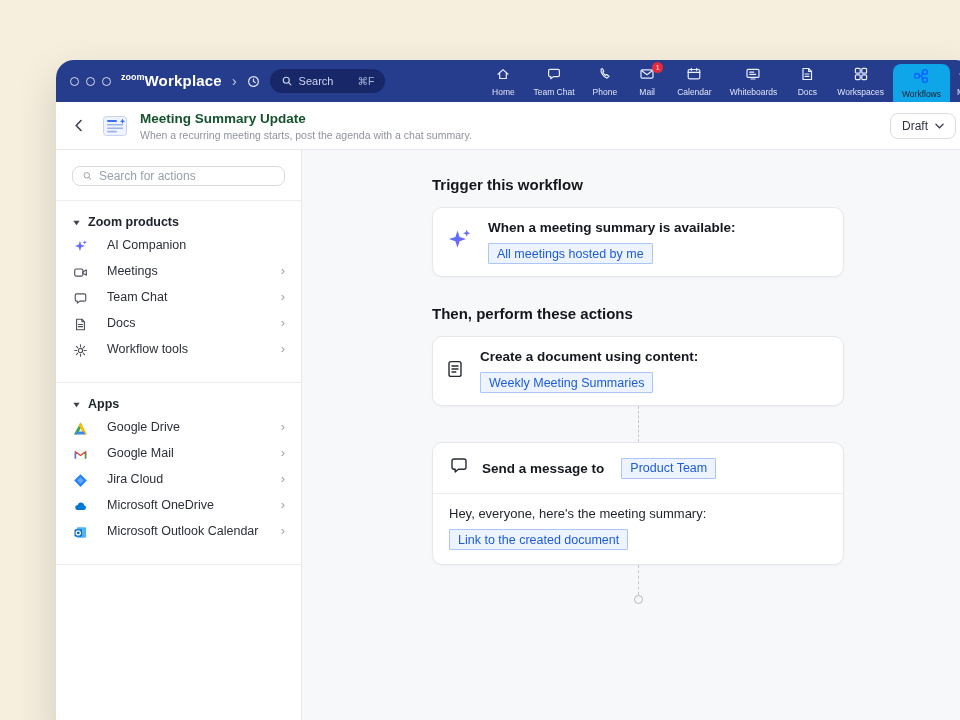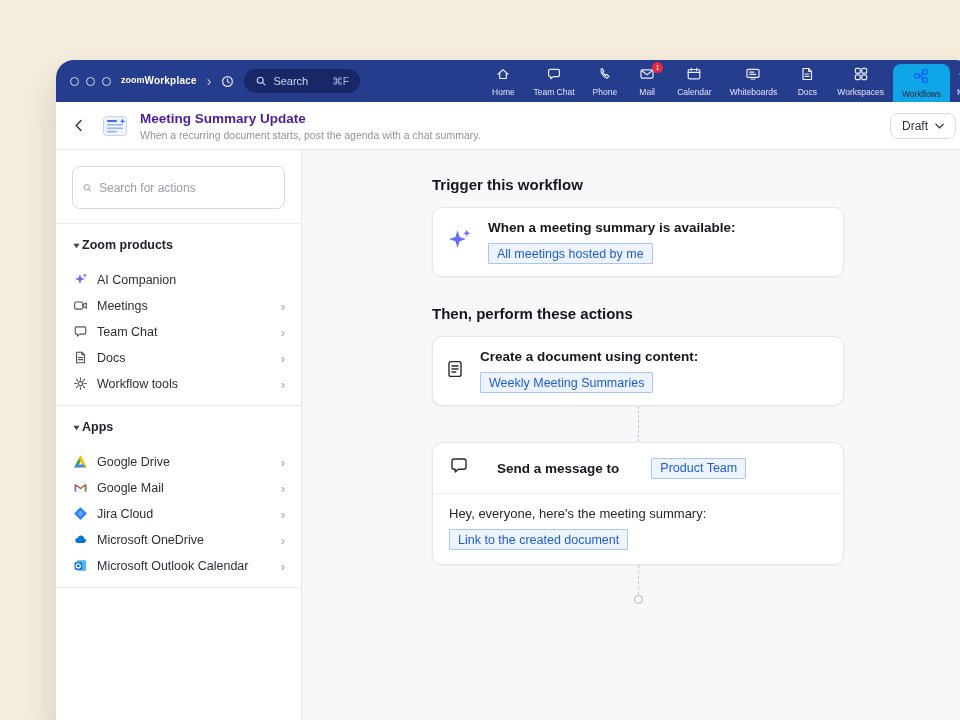--- a/index.html
+++ b/index.html
@@ -9,21 +9,21 @@
   .window { position:absolute; left:56px; top:60px; width:918px; height:680px;
     background:#fff; border-radius:18px; overflow:hidden; display:flex; flex-direction:column;
     box-shadow:0 18px 40px rgba(40,40,60,.18); }
 
   
   .navbar { height:42px; background:#263c8d; display:flex; align-items:center; padding-left:14px; flex:0 0 auto; }
   .traffic { display:flex; align-items:center; gap:7px; margin-right:10px; }
   .traffic span { width:9px; height:9px; border:1.3px solid rgba(255,255,255,.8); border-radius:50%; display:block; }
   .logo { display:flex; flex-direction:row; line-height:1.05; color:#fff; margin-right:10px; }
   .logo .l1 { font-size:9px; font-weight:bold; }
-  .logo .l2 { font-size:10px; font-weight:bold; letter-spacing:.2px; }
+  .logo .l2 { font-size:15px; font-weight:bold; letter-spacing:.2px; }
   .nav-chev { color:rgba(255,255,255,.75); font-size:14px; margin-right:9px; cursor:pointer; }
   .history { display:flex; margin-right:9px; cursor:pointer; }
   .searchpill { height:24px; border-radius:12px; background:rgba(6,14,60,.45); display:flex; align-items:center;
     gap:6px; padding:0 11px; color:#ccd5f0; font-size:11px; cursor:pointer; }
   .searchpill .kbd { margin-left:18px; color:#a9b4db; font-size:10.5px; }
 
   .tabs { margin-left:auto; display:flex; align-items:flex-end; height:100%; }
   .tab { display:flex; flex-direction:column; align-items:center; justify-content:center; gap:3px;
     height:100%; padding:0 9px; min-width:42px; color:#dfe5f6; font-size:8.5px; cursor:pointer; position:relative; white-space:nowrap; }
   .tab svg { stroke:#e9eefb; fill:none; stroke-width:1.2; stroke-linecap:round; stroke-linejoin:round; }
@@ -32,57 +32,57 @@
   .tab.clipped { width:24px; min-width:0; overflow:hidden; align-items:flex-start; padding:0 0 0 7px; }
   .badge { position:absolute; top:2px; right:5px; background:#e8283c; color:#fff; font-size:7px;
     min-width:11px; height:11px; border-radius:6px; display:flex; align-items:center; justify-content:center; padding:0 2px; }
 
   
   .header { height:48px; background:#fff; display:flex; align-items:center; padding:0 18px 0 16px;
     border-bottom:1px solid #e9eaee; flex:0 0 auto; }
   .back { display:flex; margin-right:14px; cursor:pointer; }
   .flowicon { margin-right:10px; display:flex; }
   .titles { display:flex; flex-direction:column; gap:3px; }
-  .title { font-size:13.5px; font-weight:bold; color:#4c1d95; }
+  .title { font-size:13.5px; font-weight:bold; color:#14532d; }
   .subtitle { font-size:10.5px; color:#8f939e; }
   .draftbtn { margin-left:auto; display:flex; align-items:center; gap:7px; border:1px solid #d9dce3;
     border-radius:8px; padding:5px 11px; font-size:12px; color:#2f333d; background:#fff; cursor:pointer; }
 
   
   .bodyrow { flex:1; display:flex; min-height:0; }
 
   .sidebar { width:246px; flex:0 0 auto; background:#fff; border-right:1px solid #e7e8ec; padding:16px 16px 0; }
   .sb-title { font-size:13.5px; font-weight:bold; color:#181b22; margin-bottom:11px; }
   .sb-search { display:flex; align-items:center; gap:6px; border:1px solid #d8dae0; border-radius:8px;
-    height:43px; padding:0 9px; }
+    height:20px; padding:0 9px; }
   .sb-search svg { stroke:#8d929d; fill:none; stroke-width:1.3; }
   .sb-search input { border:none; outline:none; font-size:12px; color:#333; width:100%; font-family:inherit; background:transparent; }
   .sb-search input::placeholder { color:#9aa0ab; }
   .sb-divider { height:1px; background:#ececf0; margin:14px -16px; }
-  .sb-section-h { display:flex; align-items:center; gap:1px; margin:1px 0 9px; cursor:pointer; }
+  .sb-section-h { display:flex; align-items:center; gap:7px; margin:1px 0 9px; cursor:pointer; }
   .sb-section-label { font-size:12.5px; font-weight:bold; color:#20242d; }
-  .sb-item { display:flex; align-items:flex-end; gap:9px; height:26px; font-size:12.5px; color:#2b2f39; cursor:pointer; }
+  .sb-item { display:flex; align-items:flex-start; gap:19px; height:26px; font-size:12.5px; color:#2b2f39; cursor:pointer; }
   .sb-item .chev { margin-left:auto; color:#9ba0aa; font-size:13px; line-height:1; }
   .sb-icon { width:16px; height:16px; display:flex; align-items:center; justify-content:center; flex:0 0 auto; }
   .sb-icon svg.stroke-ic { stroke:#4c515c; fill:none; stroke-width:1.2; stroke-linecap:round; stroke-linejoin:round; }
 
   
   .canvas { flex:1; background:#f7f8fa; padding-top:26px; overflow:hidden; }
   .col { width:412px; margin:0 auto; }
   .h1 { font-size:15px; font-weight:bold; color:#14171e; margin:0 0 14px; }
   .card { background:#fff; border:1px solid #e5e7eb; border-radius:10px; box-shadow:0 1px 2px rgba(16,24,40,.04); }
   .trigger-card, .action-card { display:flex; align-items:center; gap:15px; padding:12px 12px; cursor:pointer; }
   .trigger-card { margin-bottom:28px; }
   .card-text { font-size:13.5px; font-weight:bold; color:#15181f; }
   .chip { display:inline-block; background:#edf4ff; border:1px solid #a9c6f7; color:#1d5cd6; border-radius:1px;
     padding:2.5px 8px; font-size:12.5px; margin-top:8px; cursor:pointer; }
   .chip.inline { margin-top:0; margin-left:4px; }
   .connector { width:0; height:36px; border-left:1px dashed #c5c8cf; margin:0 auto; }
   .endnode { width:9px; height:9px; border:1px solid #b4b8c1; border-radius:50%; margin:0 auto; background:#f7f8fa; }
-  .msg-head { display:flex; align-items:center; gap:28px; padding:13px 16px; cursor:pointer; }
+  .msg-head { display:flex; align-items:center; gap:13px; padding:13px 16px; cursor:pointer; }
   .msg-body { border-top:1px solid #eceef2; padding:12px 16px 14px; }
   .msg-text { font-size:13px; color:#1f232c; }
   .dark-ic { stroke:#272b34; fill:none; stroke-width:1.4; stroke-linecap:round; stroke-linejoin:round; }
 </style>
 </head>
 <body>
 
 <div class="window">
 
   <div class="navbar">
@@ -199,21 +199,21 @@
         <rect x="3.5" y="2.5" width="23" height="19" rx="3" fill="#eef3fe" stroke="#c8d4ef" stroke-width="1"></rect>
         <rect x="7" y="6" width="10" height="2" rx="1" fill="#3b6cf5"></rect>
         <rect x="7" y="10" width="16" height="1.6" rx=".8" fill="#9db4e8"></rect>
         <rect x="7" y="13.4" width="16" height="1.6" rx=".8" fill="#9db4e8"></rect>
         <rect x="7" y="16.8" width="10" height="1.6" rx=".8" fill="#9db4e8"></rect>
         <path d="M22.5 4.5l.8 1.9 1.9.8-1.9.8-.8 1.9-.8-1.9-1.9-.8 1.9-.8z" fill="#3b6cf5"></path>
       </svg>
     </span>
     <div class="titles">
       <span class="title">Meeting Summary Update</span>
-      <span class="subtitle">When a recurring document starts, post the agenda with a chat summary.</span>
+      <span class="subtitle">When a recurring meeting starts, post the agenda with a chat summary.</span>
     </div>
     <div class="draftbtn">
       <span>Draft</span>
       <svg width="9" height="6" viewBox="0 0 10 6" fill="none" stroke="#3c4050" stroke-width="1.4" stroke-linecap="round">
           <path d="m1 1 4 4 4-4"></path>
         </svg>
     </div>
   </div>
 
   <div class="bodyrow">

